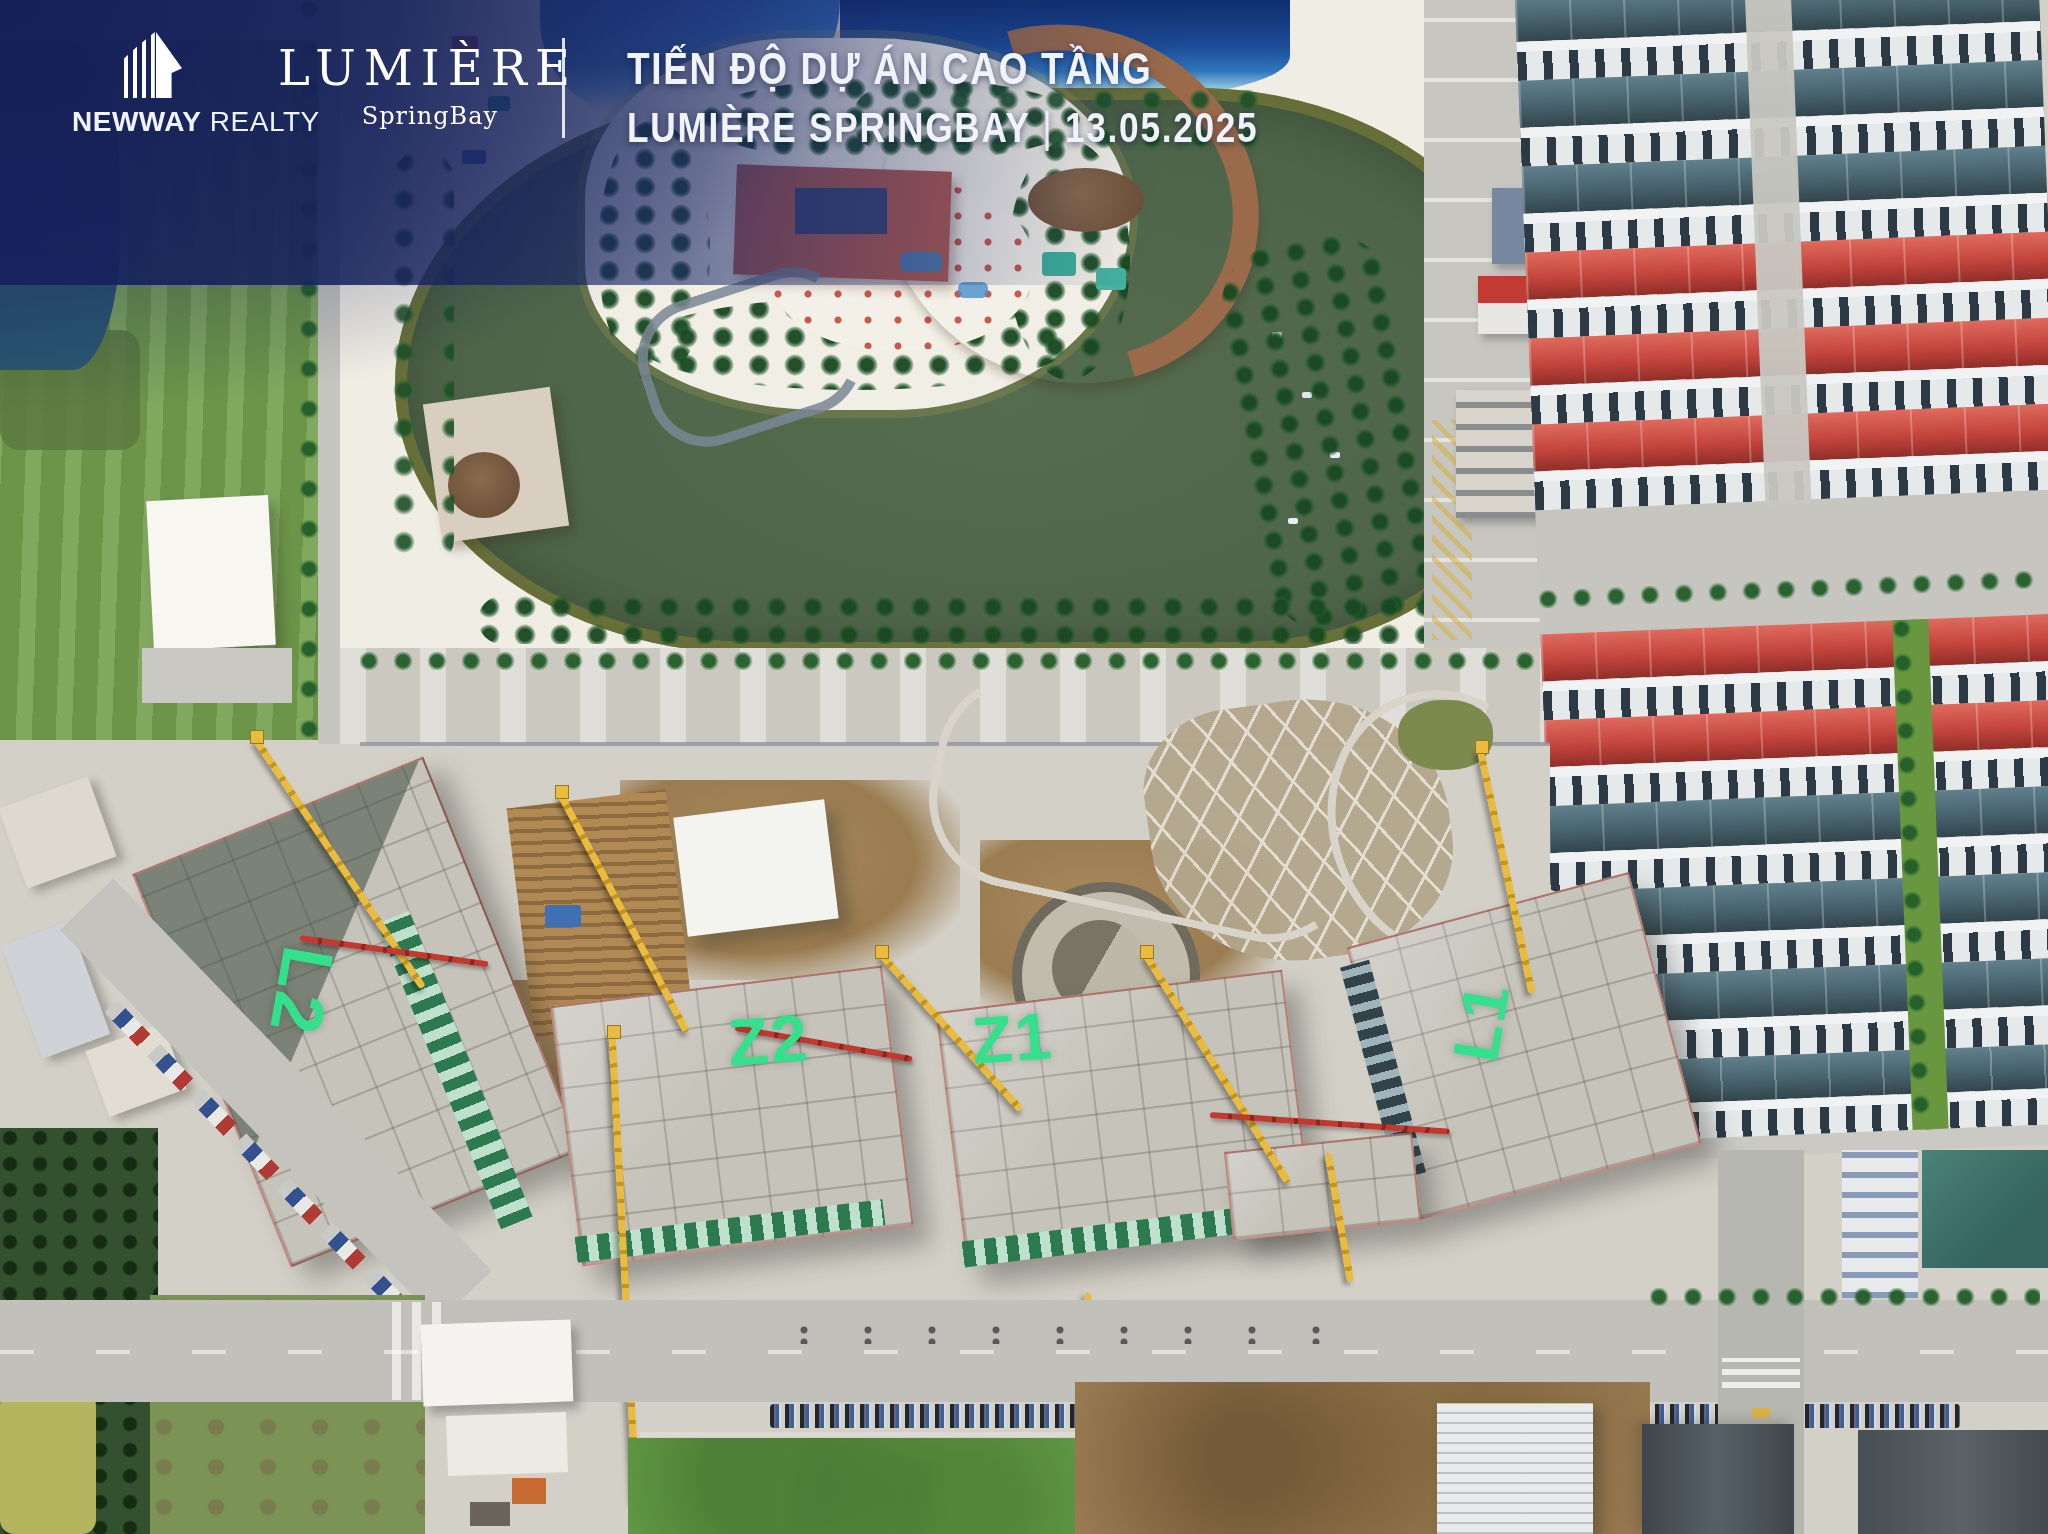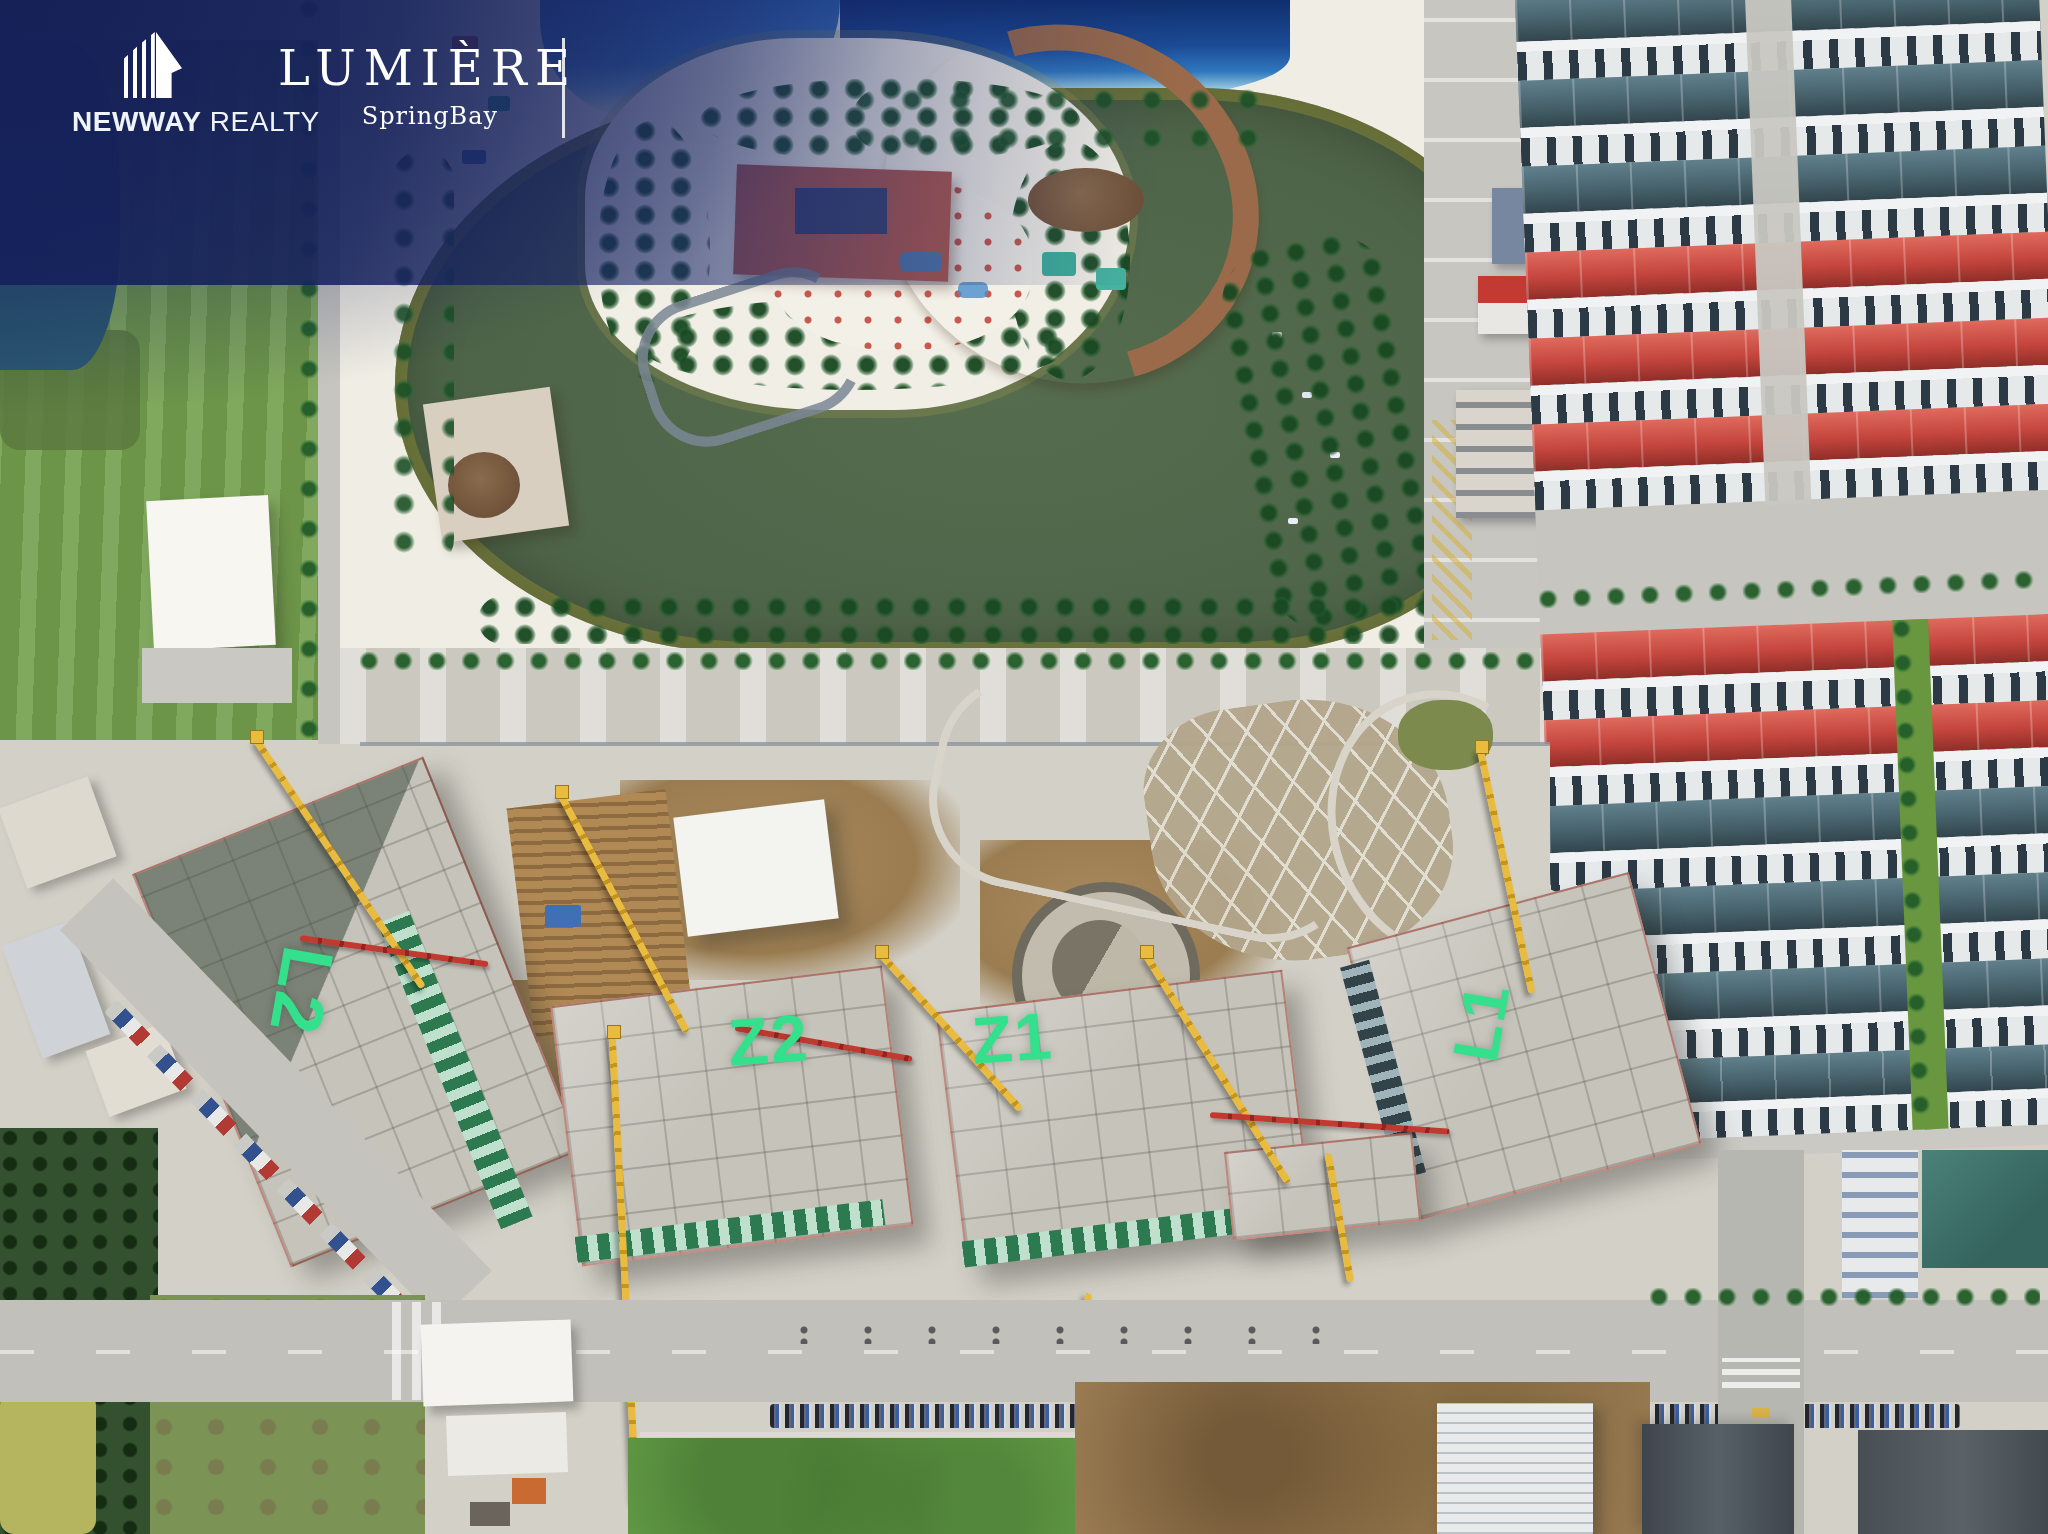--- a/index.html
+++ b/index.html
@@ -309,14 +309,20 @@
     </div>
   </div>
 
   <div class="abs" style="left:278px;top:40px;width:220px;height:100px;color:#fff;font-family:'DejaVu Serif',serif;">
     <div style="font-size:48px;font-weight:400;letter-spacing:8px;white-space:nowrap;">LUMIÈRE</div>
     <div style="font-size:24px;text-align:right;margin-top:6px;letter-spacing:1px;">SpringBay</div>
   </div>
 
   <div class="abs" style="left:562px;top:38px;width:3px;height:100px;background:rgba(255,255,255,.85);"></div>
 
+  <div class="abs hdr-text" style="left:627px;top:44px;width:760px;">
+    <div class="title-line" style="font-size:44px;">TIẾN ĐỘ DỰ ÁN CAO TẦNG</div>
+    <div class="title-line" style="font-size:42px;margin-top:10px;">
+      <span>LUMIÈRE SPRINGBAY</span><span class="sep">|</span><span>13.05.2025</span>
+    </div>
+  </div>
 
 </div>
 
 </body></html>

